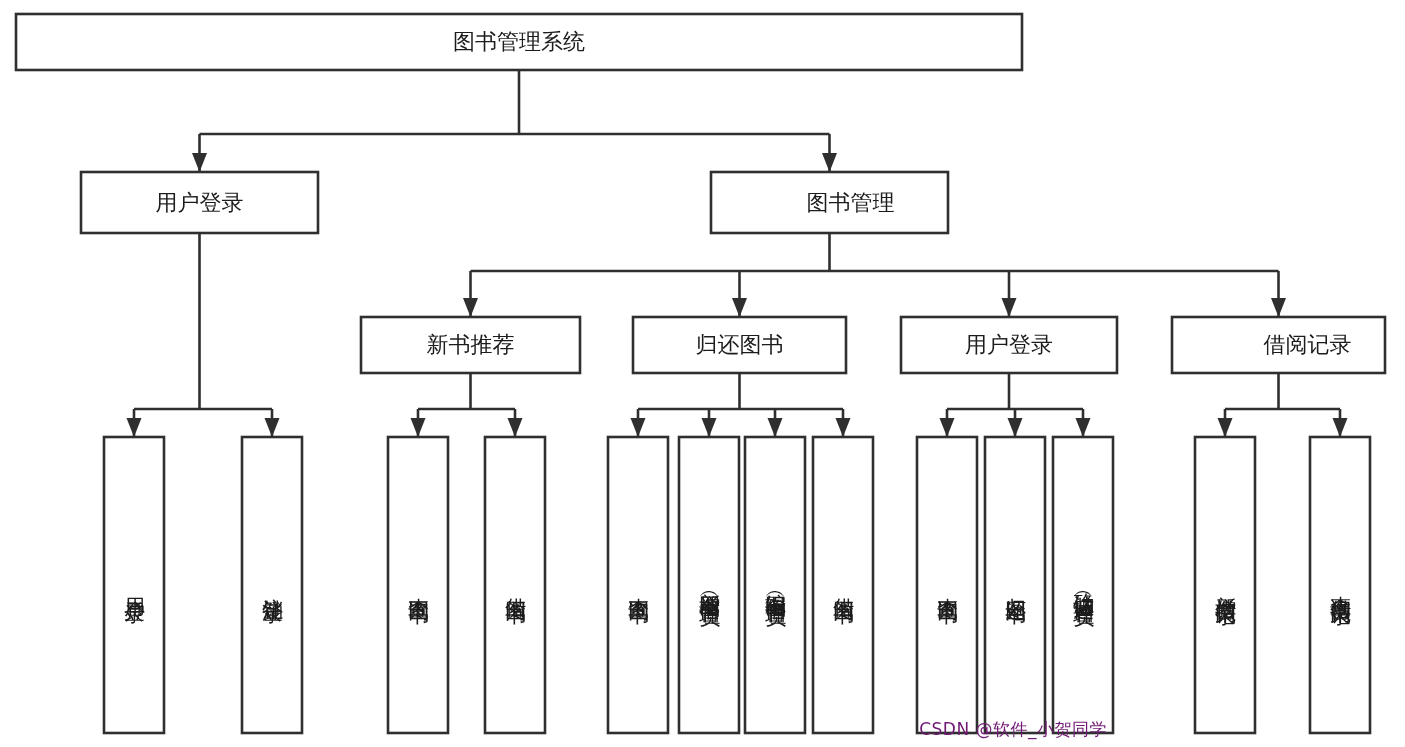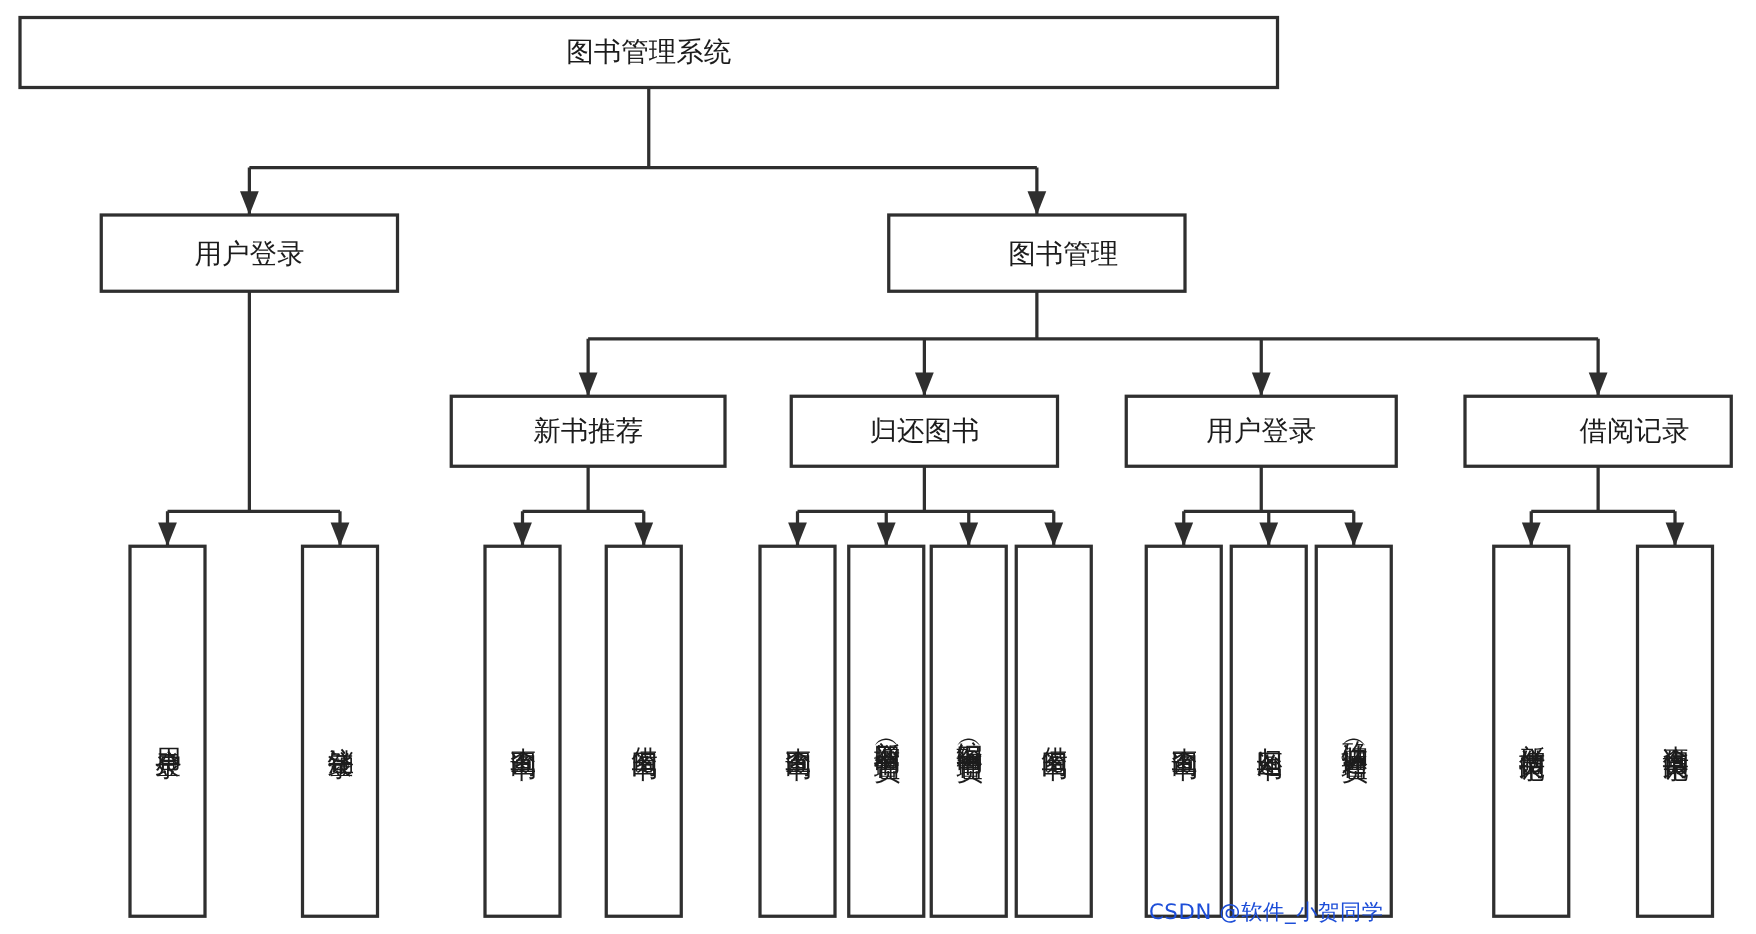--- a/index.html
+++ b/index.html
@@ -71,21 +71,21 @@
     font-size: 22px;
     color: #1c1c1c;
     white-space: nowrap;
   }
   #watermark {
     position: absolute;
     right: 8px;
     bottom: 6px;
     font-family: "DejaVu Sans", "Liberation Sans", sans-serif;
     font-size: 17px;
-    color: #1d4ed8;
+    color: #701a75;
     white-space: nowrap;
     letter-spacing: 0.5px;
     text-align: center;
   }
 </style>
 </head>
 <body>
 
 <div id="diagram-root">
 

